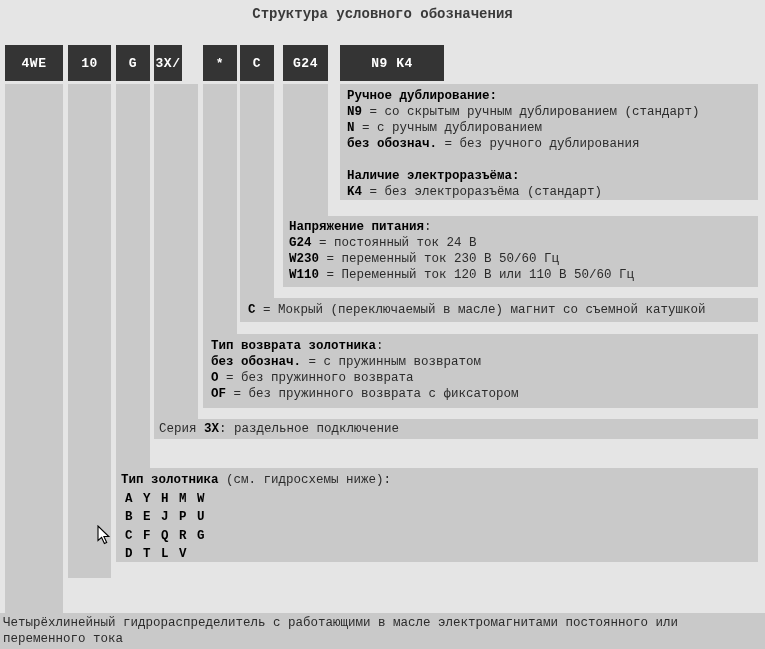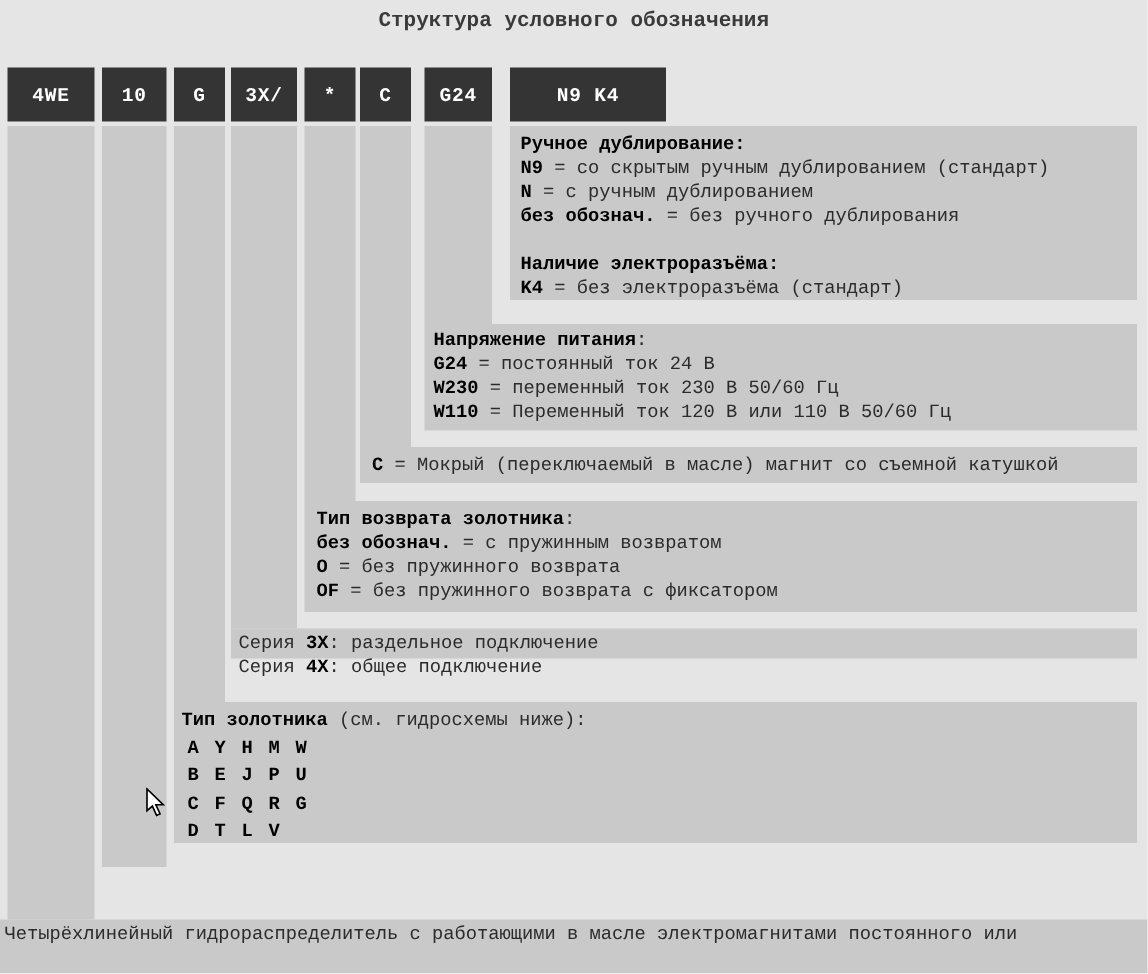--- a/index.html
+++ b/index.html
@@ -33,21 +33,21 @@
   .seg1-box{left:68px;width:43px;}
   .seg1-col{left:68px;width:43px;top:84px;height:494px;}
   .seg1-block{left:68px;width:690px;top:578px;height:23px;padding-top:3px;padding-left:5px;margin-top:36px;}
   
   .seg2-box{left:116px;width:34px;}
   .seg2-col{left:116px;width:34px;top:84px;height:384px;}
   .seg2-block{left:116px;width:642px;top:468px;height:94px;padding-top:3px;padding-left:5px;}
   .seg2-block .line{line-height:18.5px;}
   .seg2-block .line + .line{padding-left:4px;letter-spacing:1.5px;}
   
-  .seg3-box{left:154px;width:44px;}
+  .seg3-box{left:154px;width:28px;}
   .seg3-col{left:154px;width:44px;top:84px;height:335px;}
   .seg3-block{left:154px;width:604px;top:419px;height:20px;padding-top:2px;padding-left:5px;}
   
   .seg4-box{left:203px;width:34px;}
   .seg4-col{left:203px;width:34px;top:84px;height:250px;}
   .seg4-block{left:203px;width:555px;top:334px;height:74px;padding-top:4px;}
   
   .seg5-box{left:240px;width:34px;}
   .seg5-col{left:240px;width:34px;top:84px;height:214px;}
   .seg5-block{left:240px;width:518px;top:298px;height:24px;padding-top:4px;}
@@ -104,33 +104,33 @@
       <div class="line"><span class="b">C</span><span> = Мокрый (переключаемый в масле) магнит со съемной катушкой</span></div>
     </div>
   <div class="block seg4-block">
       <div class="line"><span class="b">Тип возврата золотника</span><span>:</span></div>
       <div class="line"><span class="b">без обознач.</span><span> = с пружинным возвратом</span></div>
       <div class="line"><span class="b">O</span><span> = без пружинного возврата</span></div>
       <div class="line"><span class="b">OF</span><span> = без пружинного возврата с фиксатором</span></div>
     </div>
   <div class="block seg3-block">
       <div class="line"><span>Серия </span><span class="b">3X</span><span>: раздельное подключение</span></div>
-      <div class="line"><span>Серия </span><span class="b">4X</span><span>: общее подключение</span></div>
     </div>
   <div class="block seg2-block">
       <div class="line"><span class="b">Тип золотника</span><span> (см. гидросхемы ниже):</span></div>
       <div class="line"><span class="b">A Y H M W</span></div>
       <div class="line"><span class="b">B E J P U</span></div>
       <div class="line"><span class="b">C F Q R G</span></div>
       <div class="line"><span class="b">D T L V</span></div>
     </div>
   <div class="block seg1-block">
       <div class="line"><span>Типоразмер (условный проход) 10</span></div>
     </div>
   <div class="block seg0-block">
       <div class="line"><span>Четырёхлинейный гидрораспределитель с работающими в масле электромагнитами постоянного или</span></div>
+      <div class="line"><span>переменного тока</span></div>
     </div>
 
   <svg class="cursor" viewBox="0 0 14 21">
     <polygon points="1,1 1,15.5 4.6,12.4 7.4,18.6 9.7,17.5 6.9,11.5 11.8,11.5" fill="#ffffff" stroke="#000000" stroke-width="1.1" stroke-linejoin="miter"></polygon>
   </svg>
 
 </div>
 
 </body></html>

